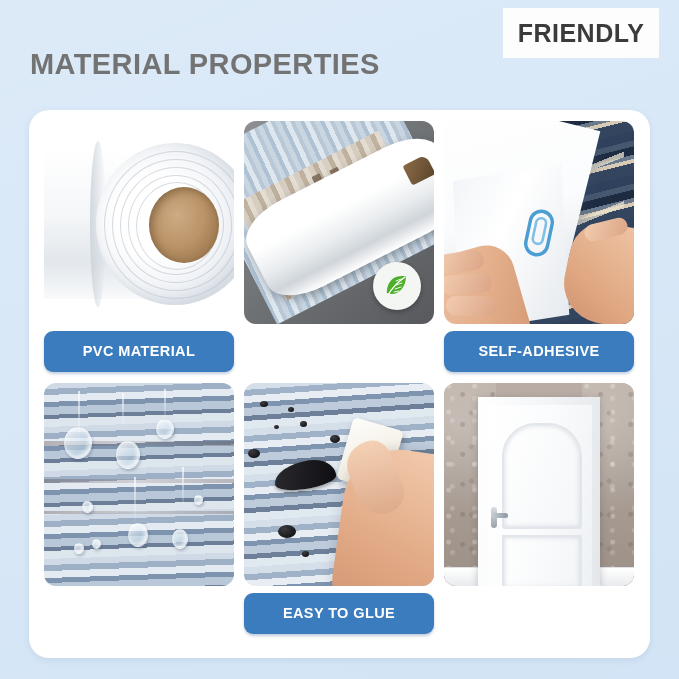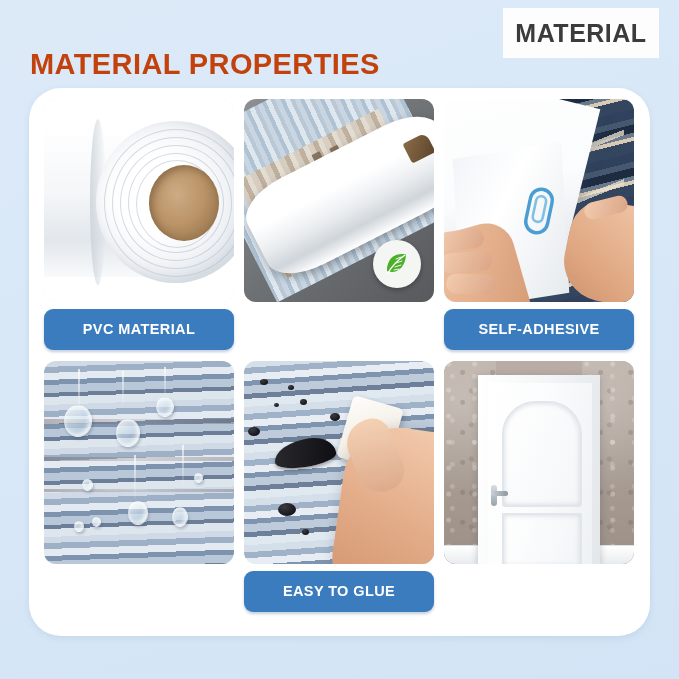--- a/index.html
+++ b/index.html
@@ -41,33 +41,33 @@
     font-family: "Liberation Sans", sans-serif;
   }
 
   .page-title {
     position: absolute;
     top: 48px;
     left: 30px;
     font-size: 29px;
     font-weight: bold;
     letter-spacing: 0.4px;
-    color: #c2410c;
+    color: #737373;
     font-family: "Liberation Sans", sans-serif;
   }
 
   
   .card {
     position: absolute;
-    top: 88px;
+    top: 110px;
     left: 29px;
     width: 621px;
     height: 548px;
     background: #ffffff;
-    border-radius: 32px;
+    border-radius: 20px;
     box-shadow: 0 2px 6px rgba(120,150,180,0.18);
   }
 
   .grid {
     position: absolute;
     top: 11px;
     left: 15px;
     width: 591px;
     display: flex;
     flex-wrap: wrap;
@@ -370,21 +370,21 @@
     background: linear-gradient(180deg,#ffffff,#e8ebee);
     border-top: 1px solid #dfe3e7;
   }
 </style>
 </head>
 <body>
 
 <div class="poster">
 
   <div class="logo-box">
-    <span class="logo-text">MATERIAL</span>
+    <span class="logo-text">FRIENDLY</span>
   </div>
 
   <div class="page-title">MATERIAL PROPERTIES</div>
 
   <div class="card">
     <div class="grid">
 
       <div class="cell">
         <div class="thumb">
           <div class="art-roll">

